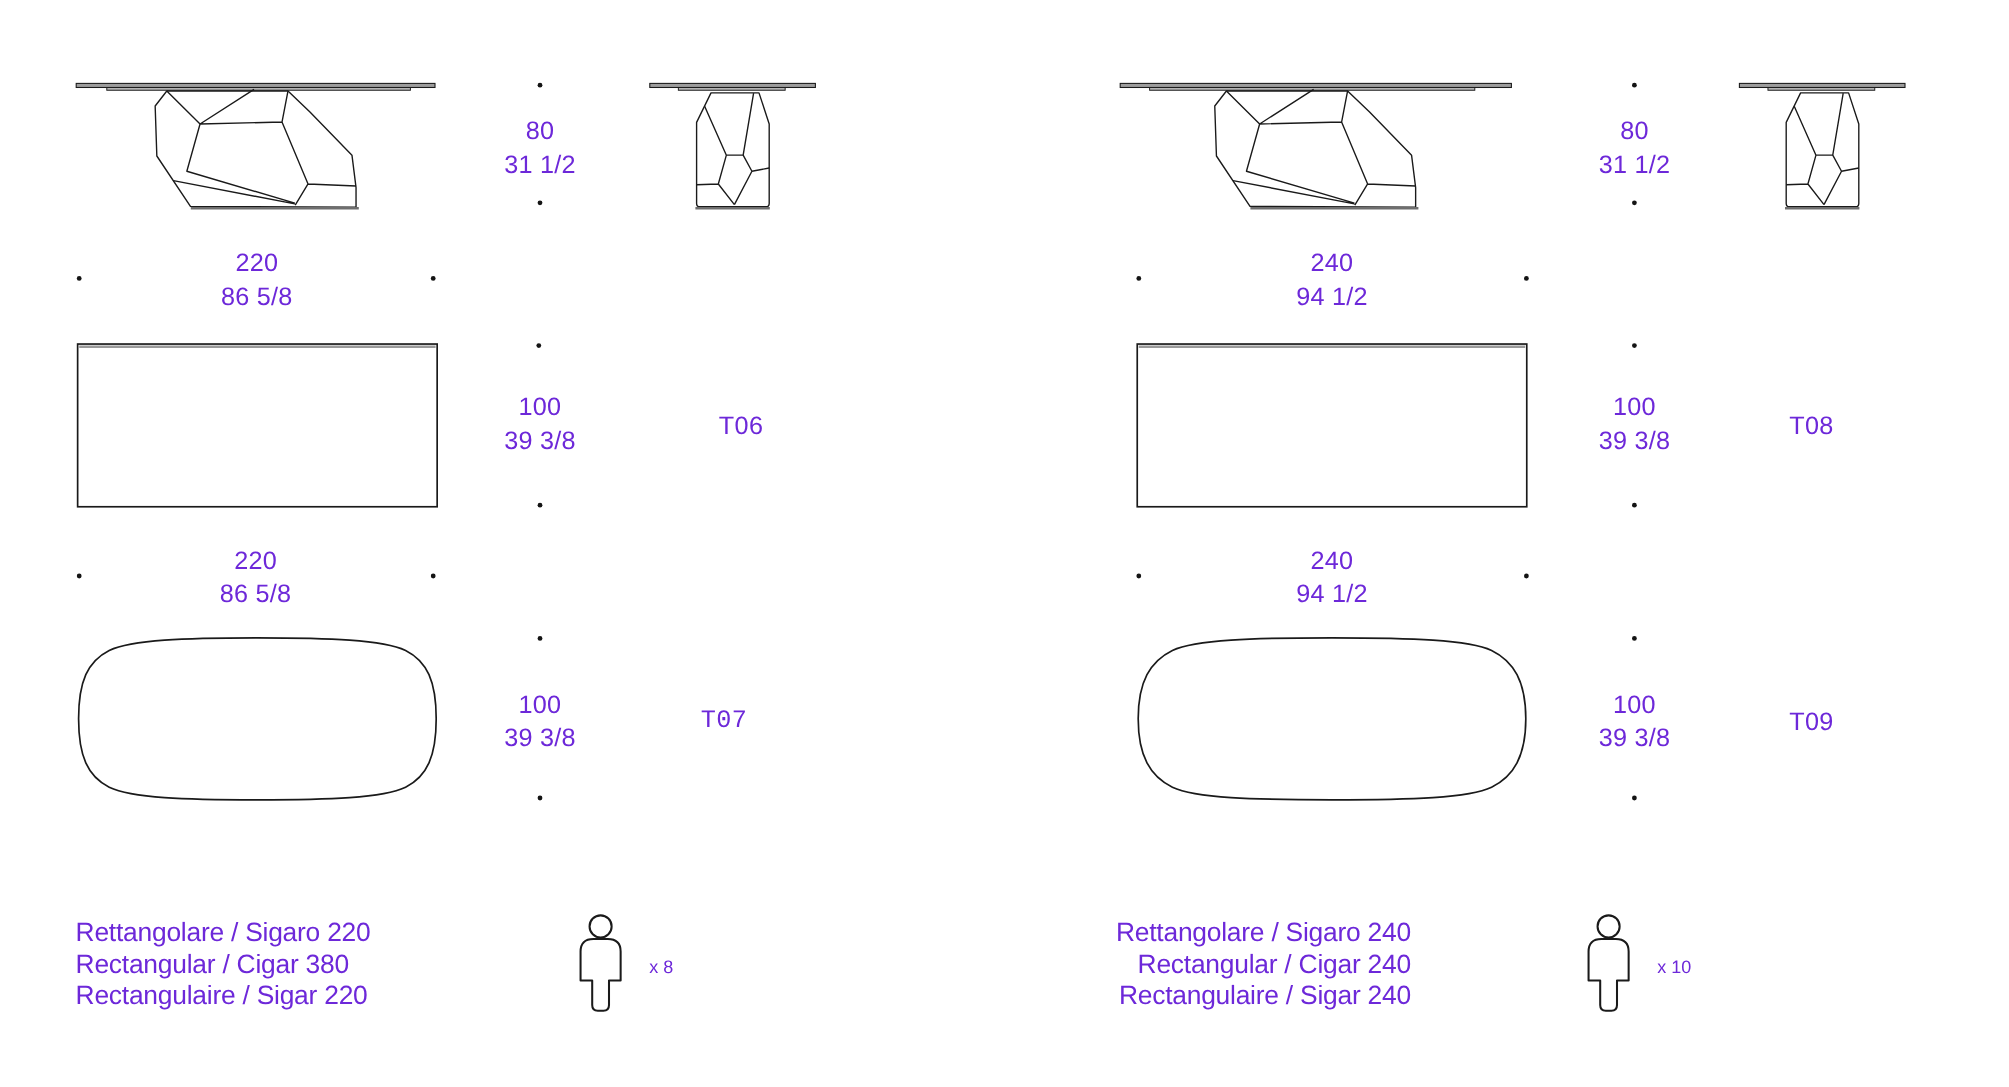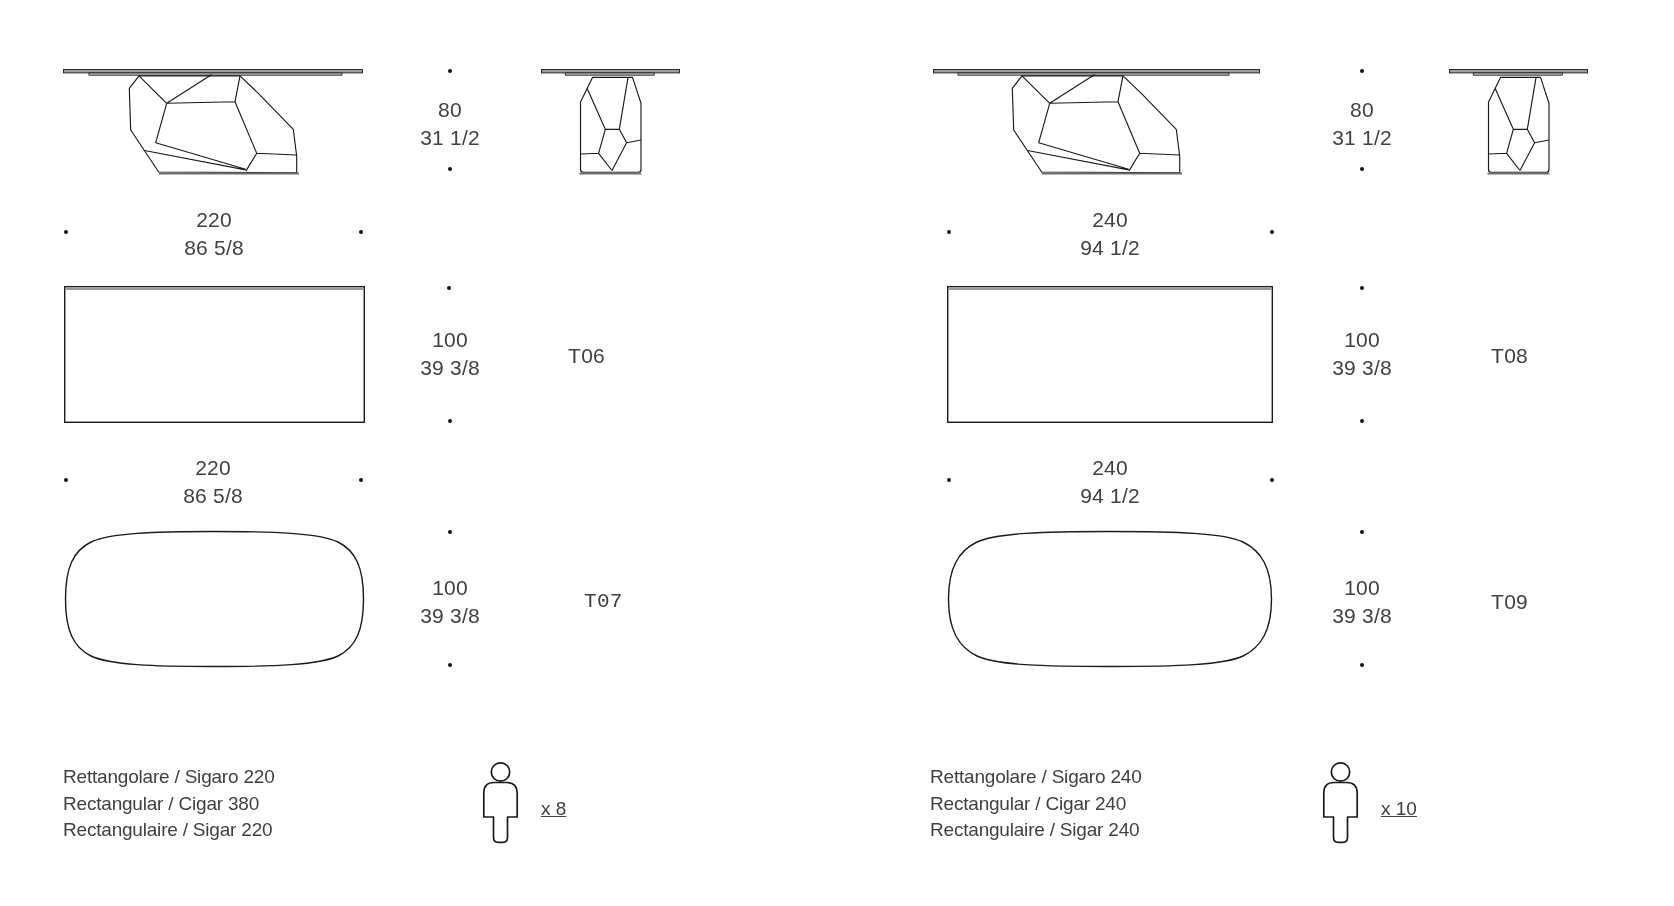--- a/index.html
+++ b/index.html
@@ -1,30 +1,30 @@
 <!DOCTYPE html>
 <html><head>
 <meta charset="utf-8">
 <style>
   html,body { margin:0; padding:0; background:#ffffff; }
   .sheet {
     position:relative; width:1674px; height:906px; background:#ffffff;
-    font-family:"Liberation Sans", sans-serif; color:#404040; overflow:hidden;
+    font-family:"Liberation Sans", sans-serif; color:#6d28d9; overflow:hidden;
   }
   .sheet svg { position:absolute; overflow:visible; display:block; }
   .dim {
     position:absolute; transform:translateX(-50%); text-align:center;
     font-size:21px; line-height:28px; white-space:nowrap; letter-spacing:0.2px;
   }
   .dot {
     position:absolute; width:4px; height:4px; border-radius:50%; background:#141414;
   }
   .code { position:absolute; font-size:21px; letter-spacing:0.3px; white-space:nowrap; }
-  .names { position:absolute; font-size:19px; line-height:26.5px; letter-spacing:-0.2px; white-space:nowrap; }
-  .seats { position:absolute; font-size:19px; white-space:nowrap;text-decoration:underline; }
+  .names { position:absolute; font-size:22px; line-height:26.5px; letter-spacing:-0.2px; white-space:nowrap; }
+  .seats { position:absolute; font-size:15px; white-space:nowrap; }
 </style>
 </head>
 <body>
 
 <div class="sheet">
 
   <section>
 
     <svg style="left:63px; top:69px;" width="300" height="106" viewBox="0 0 300 106">
       <rect x="0.5" y="0.5" width="299" height="3.4" fill="#9d9d9d" stroke="#1a1a1a" stroke-width="0.9"></rect>
@@ -65,21 +65,21 @@
       <path d="M2,2.9 L299,2.9" stroke="#9a9a9a" stroke-width="2"></path>
     </svg>
 
     <span class="dot" style="left:447px; top:286px;"></span>
     <div class="dim" style="left:450px; top:326px;">
       <div>100</div>
       <div>39 3/8</div>
     </div>
     <span class="dot" style="left:448px; top:419px;"></span>
 
-    <div class="code" style="left:568px; top:344px;">T06</div>
+    <div class="code" style="left:599px; top:344px;">T06</div>
 
     <span class="dot" style="left:63.5px; top:478px;"></span>
     <div class="dim" style="left:213px; top:454px;">
       <div>220</div>
       <div>86 5/8</div>
     </div>
     <span class="dot" style="left:358.5px; top:478px;"></span>
 
     <svg style="left:64px; top:530px;" width="301" height="138" viewBox="0 0 301 138">
       <path d="M150,1.5 C210,1.5 255,3 274,12 C292,21 299.5,38 299.5,69 C299.5,100 292,117 274,126 C255,135 210,136.5 150,136.5 C90,136.5 46,135 27,126 C9,117 1.5,100 1.5,69 C1.5,38 9,21 27,12 C46,3 90,1.5 150,1.5 Z" fill="none" stroke="#1a1a1a" stroke-width="1.4"></path>
@@ -170,21 +170,21 @@
 
     <span class="dot" style="left:1359.5px; top:530px;"></span>
     <div class="dim" style="left:1362px; top:574px;">
       <div>100</div>
       <div>39 3/8</div>
     </div>
     <span class="dot" style="left:1359.5px; top:663px;"></span>
 
     <div class="code" style="left:1491px; top:590px;">T09</div>
 
-    <div class="names" style="left:930px; top:764px;">
+    <div class="names" style="left:930px; top:764px;text-align:right;">
       <div>Rettangolare / Sigaro 240</div>
       <div>Rectangular / Cigar 240</div>
       <div>Rectangulaire / Sigar 240</div>
     </div>
 
     <svg style="left:1321px; top:761px;" width="39" height="84" viewBox="0 0 39 84">
       <circle cx="19.5" cy="11" r="9.2" fill="none" stroke="#1a1a1a" stroke-width="1.7"></circle>
       <path d="M2.8,56 L2.8,32 Q2.8,21.5 13.5,21.5 L25.5,21.5 Q36.2,21.5 36.2,32 L36.2,56 L26.5,56 L26.5,76.5 Q26.5,81.3 21.8,81.3 L17.2,81.3 Q12.5,81.3 12.5,76.5 L12.5,56 Z" fill="#ffffff" stroke="#1a1a1a" stroke-width="1.7" stroke-linejoin="round"></path>
     </svg>
     <div class="seats" style="left:1381px; top:798px;text-align:right;">x 10</div>

